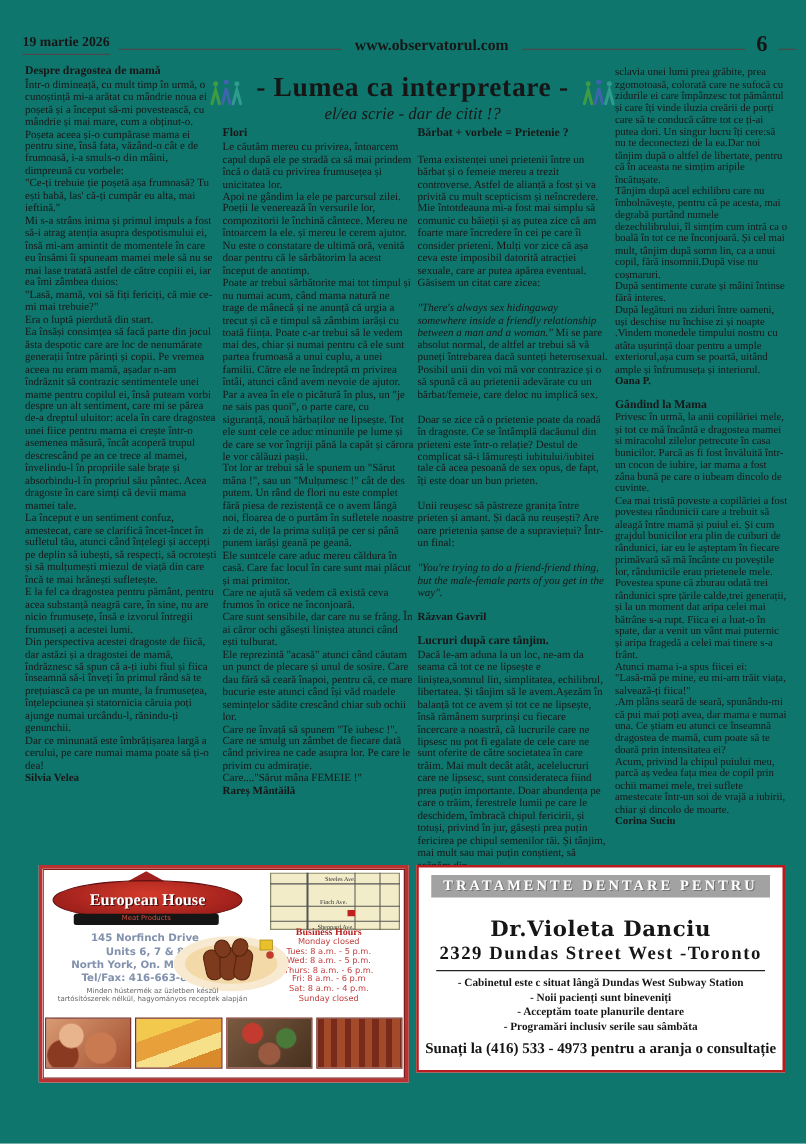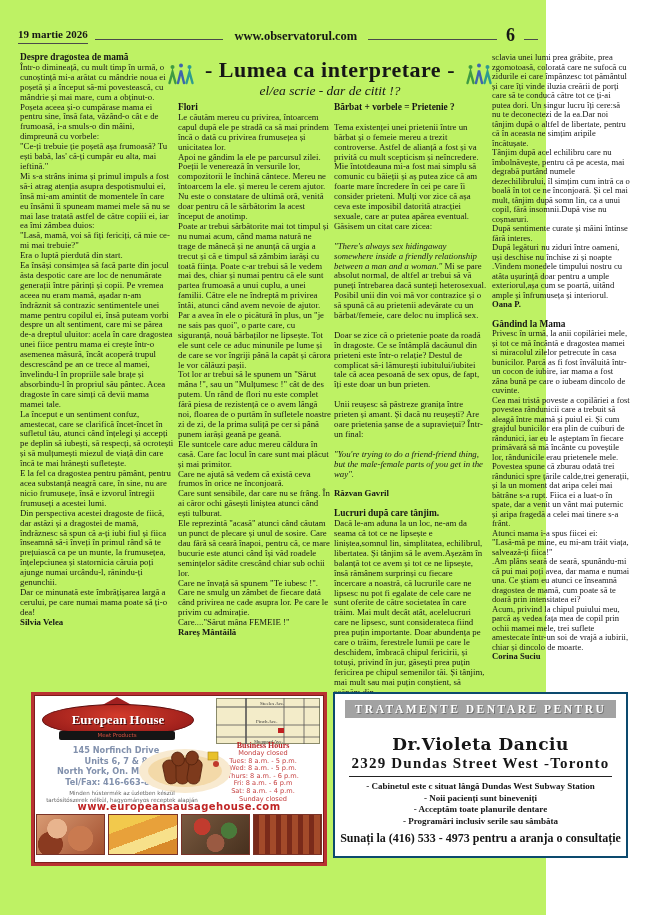--- a/index.html
+++ b/index.html
@@ -1,17 +1,17 @@
 <!DOCTYPE html>
 <html><head>
 <meta charset="utf-8">
 <style>
   html,body{margin:0;padding:0;width:645px;height:915px;background:#fff;overflow:hidden;
     font-family:"Liberation Serif",serif;color:#161616;}
-  .sheet{position:relative;width:546px;height:915px;background:#bef264;}
+  .sheet{position:relative;width:645px;height:915px;background:#0f766e;}
 
   
   .header{position:absolute;left:18px;right:8px;top:26px;display:flex;align-items:flex-end;gap:7px;}
   .hline{flex:1;border-bottom:1.3px solid #4a4a4a;margin-bottom:4px;}
   .hline.short{flex:0 0 14px;}
   .date{font-weight:bold;font-size:11px;border-bottom:1.3px solid #4a4a4a;padding-bottom:3px;}
   .site{font-weight:bold;font-size:12.5px;padding:0 4px;}
   .pageno{font-weight:bold;font-size:18px;line-height:1;padding:0 2px;}
 
   
@@ -62,21 +62,21 @@
     linear-gradient(135deg,#d89a72,#a35030);}
   .photo.cheese{background:linear-gradient(160deg,#f2c94c 0 30%,#e8a13a 30% 55%,#f7e08a 55% 75%,#d98a2b 75%);}
   .photo.platter{background:radial-gradient(circle at 30% 30%,#c23b2e 0 15%,rgba(0,0,0,0) 16%),
     radial-gradient(circle at 70% 40%,#4a7a3a 0 15%,rgba(0,0,0,0) 16%),
     radial-gradient(circle at 50% 72%,#9a5a42 0 20%,rgba(0,0,0,0) 21%),
     linear-gradient(135deg,#7a5a40,#46301e);}
   .photo.sausage{background:repeating-linear-gradient(90deg,#7a2a1a 0 5px,#a34a2a 5px 11px);}
 
   
   #ad-dental{position:absolute;left:333px;top:692px;width:291px;height:162px;background:#fff;
-    border:2px solid #0c4a6e;z-index:5;text-align:center;}
+    border:2px solid #b91c1c;z-index:5;text-align:center;}
   .d-banner{margin:6px 10px 4px;background:#a2a2a2;color:#fff;font-weight:bold;font-size:11.5px;
     letter-spacing:2.5px;line-height:14px;padding:2px 0;text-shadow:1px 1px 0 #6e6e6e;}
   .d-doctor{font-size:17px;font-weight:bold;font-family:"DejaVu Serif",serif;letter-spacing:0.5px;margin-top:16px;}
   .d-role{font-size:11px;font-weight:bold;font-family:"DejaVu Serif",serif;}
   .d-addr{font-size:15px;font-weight:bold;letter-spacing:1.2px;margin-top:1px;}
   .d-rule{border-top:1.5px solid #222;margin:4px 14px;}
   .d-bullets{font-size:9px;font-weight:bold;line-height:11.5px;white-space:pre-line;}
   .d-phone{font-size:12px;font-weight:bold;margin-top:4px;}
 </style>
 </head>
@@ -228,21 +228,20 @@
         <rect x="40" y="16" width="13" height="26" rx="6"></rect>
         <rect x="52" y="17" width="13" height="25" rx="6" transform="rotate(10 58 30)"></rect>
         <rect x="36" y="10" width="12" height="14" rx="6" transform="rotate(-25 42 17)"></rect>
         <rect x="50" y="9" width="12" height="14" rx="6" transform="rotate(20 56 16)"></rect>
       </g>
       <rect x="72" y="10" width="10" height="8" fill="#e8c12a" stroke="#a8841a" stroke-width="0.6"></rect>
       <circle cx="80" cy="22" r="3" fill="#c0392b"></circle>
     </svg>
     <div class="eh-note">Minden hústermék az üzletben készül
 tartósítószerek nélkül, hagyományos receptek alapján</div>
-    <div class="eh-web">www.europeansausagehouse.com</div>
     <div class="eh-photos">
       <div class="photo meat"></div>
       <div class="photo cheese"></div>
       <div class="photo platter"></div>
       <div class="photo sausage"></div>
     </div>
   </div>
 
   <div id="ad-dental">
     <div class="d-banner">

